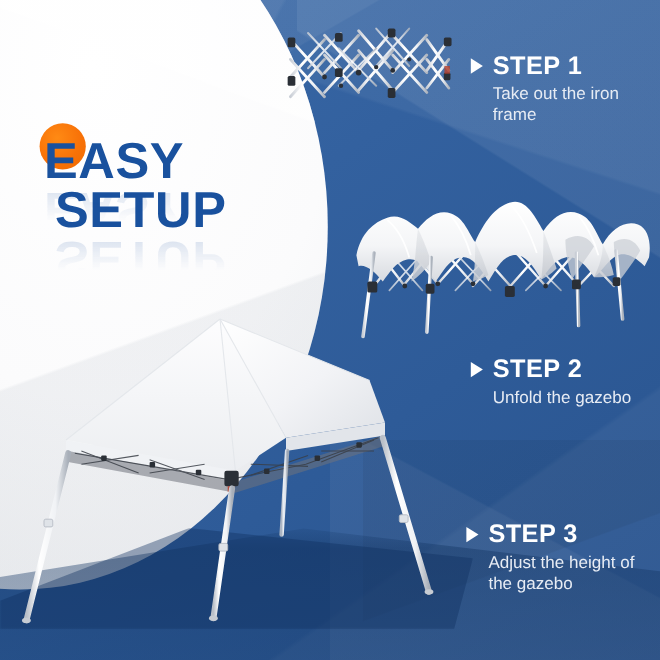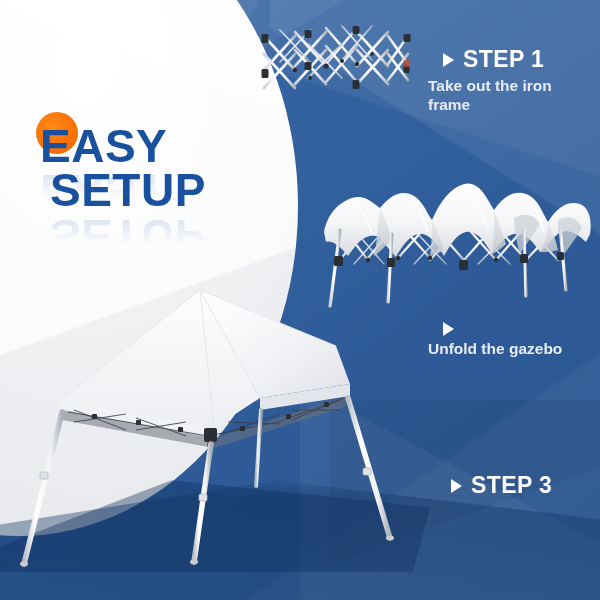--- a/index.html
+++ b/index.html
@@ -72,33 +72,33 @@
     color:rgba(25,81,158,.30);
     -webkit-mask-image:linear-gradient(to top,rgba(0,0,0,.55),rgba(0,0,0,0) 72%);
             mask-image:linear-gradient(to top,rgba(0,0,0,.55),rgba(0,0,0,0) 72%);
     pointer-events:none;
   }
   .hl-reflect.r1{top:45px;}
   .hl-reflect.r2{top:90px;margin-left:10px;}
 
   
   .step{position:absolute;color:#fff;}
-  .step-title{display:flex;align-items:center;gap:9px;margin-left:15px;}
+  .step-title{display:flex;align-items:center;gap:9px;}
   .tri{
     width:0;height:0;border-left:11px solid #fff;
     border-top:7px solid transparent;border-bottom:7px solid transparent;
   }
   .step-title span{font-size:23px;font-weight:bold;letter-spacing:.4px;}
   .step-sub{
-    margin-top:3px;font-size:15.5px;line-height:19px;
-    color:#e7ecf4;font-weight:700;max-width:160px;
+    margin-top:3px;margin-left:20px;font-size:15.5px;line-height:19px;
+    color:#e7ecf4;font-weight:400;max-width:160px;
   }
   .s1{left:428px;top:46px;}
   .s2{left:428px;top:322px;}
-  .s3{left:436px;top:472px;}
+  .s3{left:424px;top:472px;}
 
   
   .photo{position:absolute;}
   .p-frame{left:250px;top:14px;width:170px;height:130px;}
   .p-half{left:318px;top:168px;width:276px;height:140px;}
   .p-full{left:18px;top:272px;width:390px;height:300px;}
 </style>
 </head>
 <body>
 
@@ -387,24 +387,26 @@
     <div class="step-title">
       <div class="tri"></div>
       <span>STEP 1</span>
     </div>
     <div class="step-sub">Take out the iron frame</div>
   </div>
 
   <div class="step s2">
     <div class="step-title">
       <div class="tri"></div>
+      <span>STEP 2</span>
     </div>
     <div class="step-sub">Unfold the gazebo</div>
   </div>
 
   <div class="step s3">
     <div class="step-title">
       <div class="tri"></div>
       <span>STEP 3</span>
     </div>
+    <div class="step-sub">Adjust the height of the gazebo</div>
   </div>
 
 </div>
 
 </body></html>

